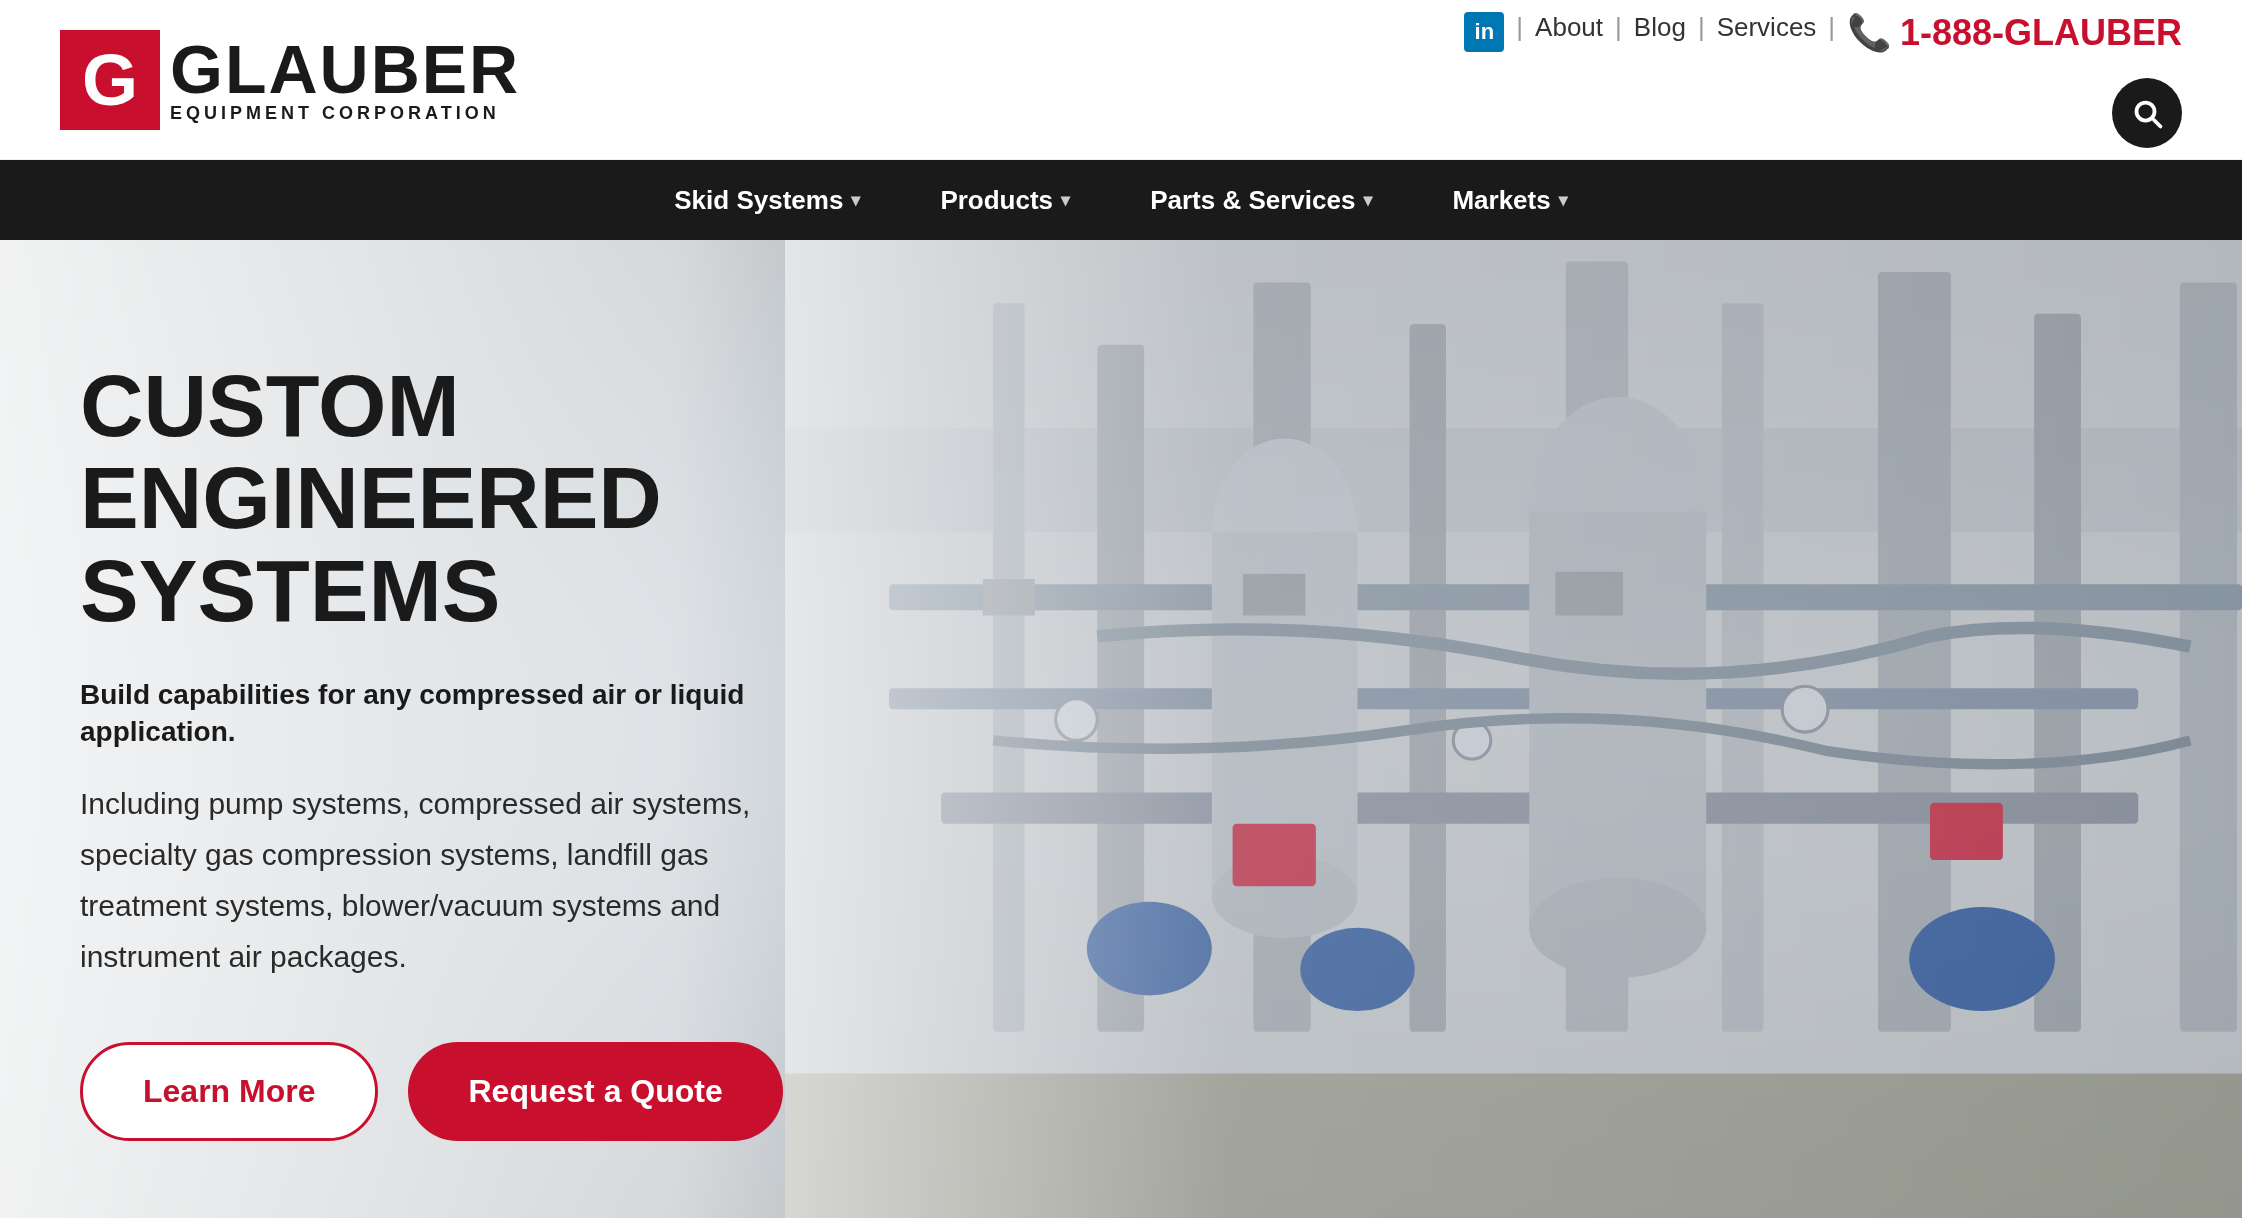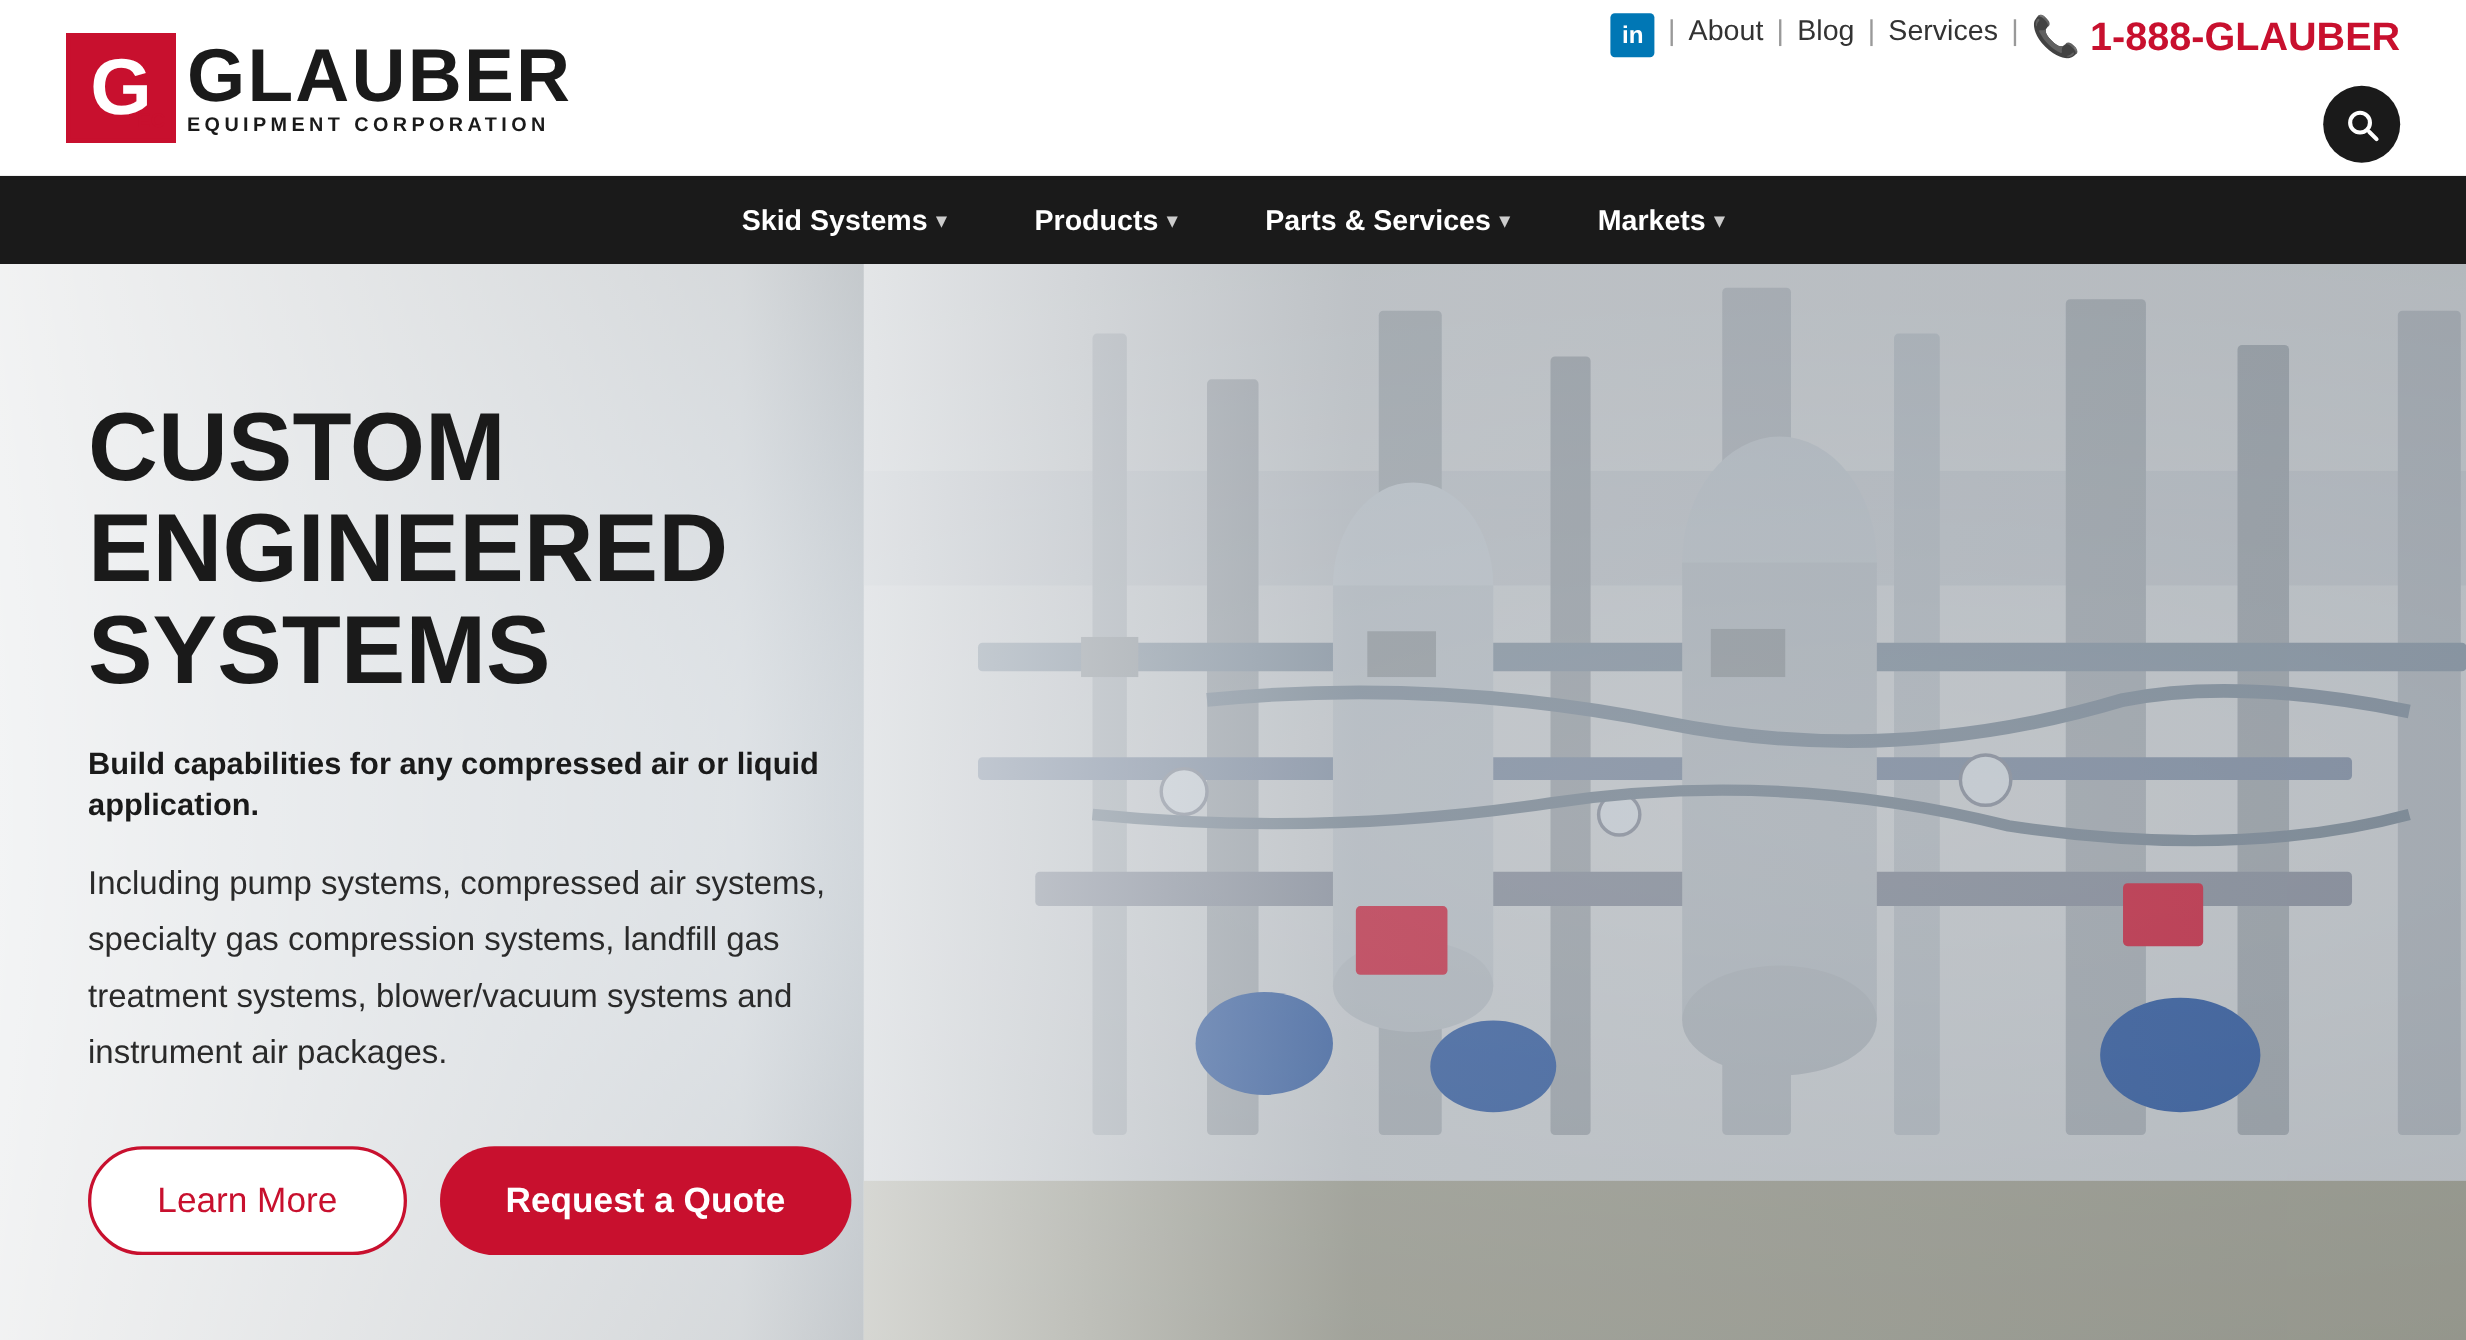--- a/index.html
+++ b/index.html
@@ -235,21 +235,21 @@
       max-width: 820px;
     }
     .hero-buttons {
       display: flex;
       gap: 30px;
     }
     .btn-learn-more {
       background: #fff;
       color: #c8102e;
       font-size: 32px;
-      font-weight: 400;
+      font-weight: 700;
       padding: 28px 60px;
       border-radius: 50px;
       border: 3px solid #c8102e;
       cursor: pointer;
       text-align: center;
     }
     .btn-request-quote {
       background: #c8102e;
       color: #fff;
       font-size: 32px;

